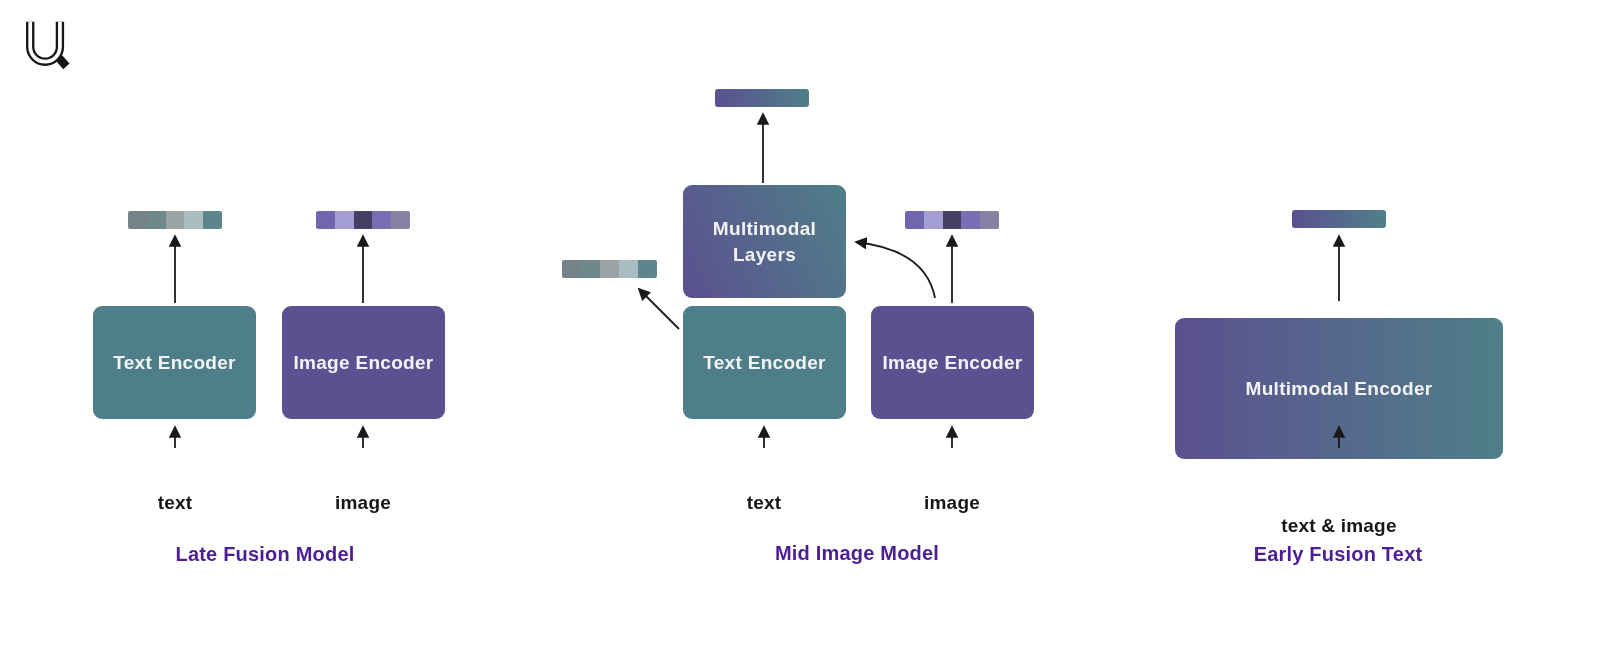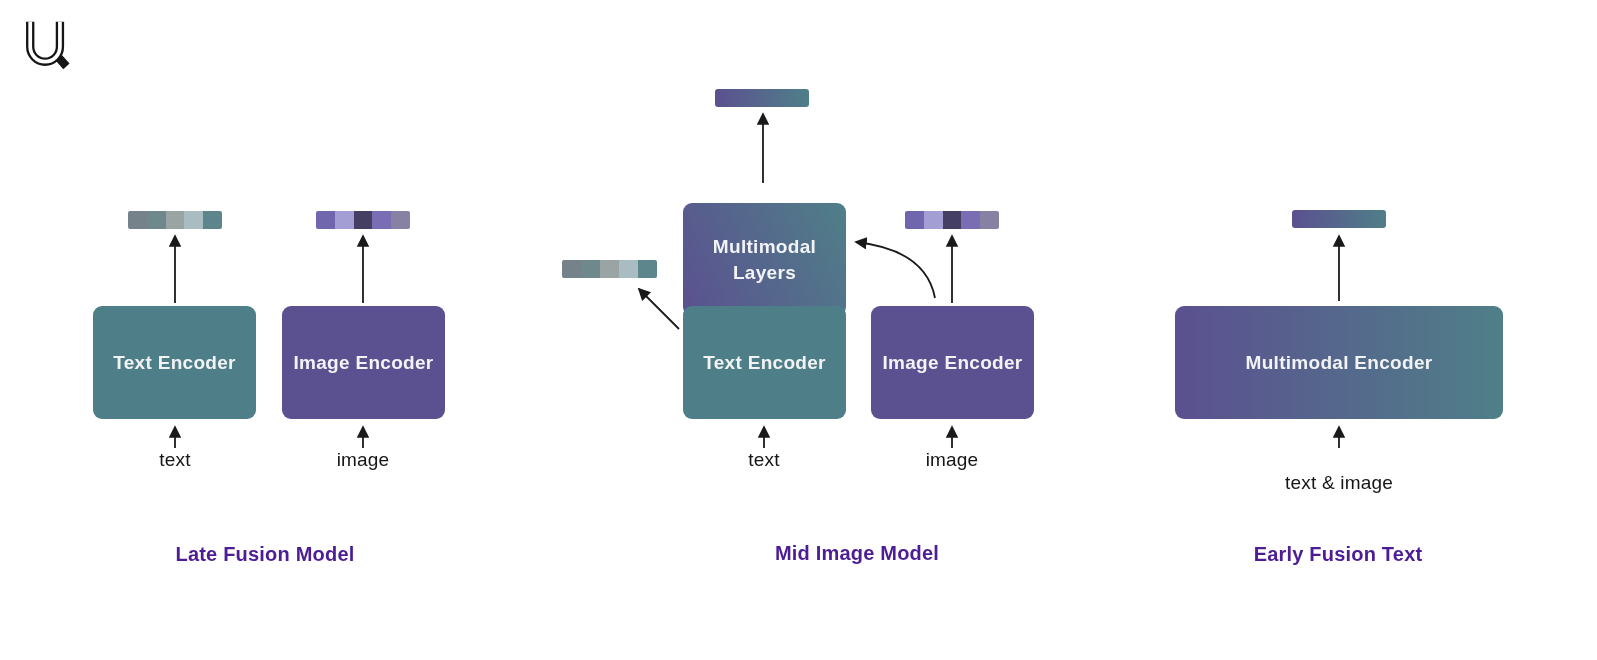--- a/index.html
+++ b/index.html
@@ -9,22 +9,22 @@
   }
   .box{
     position:absolute;border-radius:9px;display:flex;align-items:center;justify-content:center;
     color:#f2f3f5;font-weight:700;font-size:19px;line-height:1.35;text-align:center;
     letter-spacing:.3px;padding:0 10px;box-sizing:border-box;
   }
   .bar{position:absolute;height:18px;display:flex;border-radius:2px;overflow:hidden;}
   .bar .seg{flex:1;}
   .gradbar{position:absolute;height:18px;border-radius:3px;}
   .io-label{
-    position:absolute;transform:translateX(-50%);font-weight:400;font-size:19px;
-    color:#161616;white-space:nowrap;letter-spacing:.2px;
+    position:absolute;transform:translateX(-50%);font-weight:700;font-size:19px;
+    color:#161616;white-space:nowrap;letter-spacing:.2px;margin-top:43px;
   }
   .caption{
     position:absolute;transform:translateX(-50%);font-weight:700;font-size:20px;
     color:#4c1d95;white-space:nowrap;letter-spacing:.2px;
   }
   svg.arrows{position:absolute;left:0;top:0;}
   .arrow{stroke:#1a1a1a;stroke-width:1.8;fill:none;}
   #logo{position:absolute;left:20px;top:15px;}
 </style>
 </head>
@@ -55,21 +55,21 @@
     </div>
     <div class="box" style="left: 93px; top: 306px; width: 163px; height: 113px; background: rgb(78, 127, 136);">Text Encoder</div>
     <div class="box" style="left: 282px; top: 306px; width: 163px; height: 113px; background: rgb(92, 81, 144);">Image Encoder</div>
     <div class="io-label" style="left:175px;top:449px;">text</div>
     <div class="io-label" style="left:363px;top:449px;">image</div>
     <div class="caption" style="left:265px;top:543px;">Late Fusion Model</div>
   </div>
 
   <div>
     <div class="gradbar" style="left: 715px; top: 89px; width: 94px; background: linear-gradient(90deg, rgb(91, 80, 144), rgb(79, 127, 136));"></div>
-    <div class="box" style="left: 683px; top: 203px; width: 163px; height: 113px; background: linear-gradient(65deg, rgb(91, 80, 144), rgb(79, 127, 136));">Multimodal Layers</div>
+    <div class="box" style="left: 683px; top: 185px; width: 163px; height: 113px; background: linear-gradient(65deg, rgb(91, 80, 144), rgb(79, 127, 136));">Multimodal Layers</div>
     <div class="bar" style="left:562px;top:260px;width:95px;">
       <span class="seg" style="background: rgb(117, 130, 138);"></span>
       <span class="seg" style="background: rgb(111, 136, 139);"></span>
       <span class="seg" style="background: rgb(154, 164, 165);"></span>
       <span class="seg" style="background: rgb(169, 188, 193);"></span>
       <span class="seg" style="background: rgb(93, 133, 140);"></span>
     </div>
     <div class="bar" style="left:905px;top:211px;width:94px;">
       <span class="seg" style="background: rgb(111, 102, 174);"></span>
       <span class="seg" style="background: rgb(163, 159, 212);"></span>
@@ -79,21 +79,21 @@
     </div>
     <div class="box" style="left: 683px; top: 306px; width: 163px; height: 113px; background: rgb(78, 127, 136);">Text Encoder</div>
     <div class="box" style="left: 871px; top: 306px; width: 163px; height: 113px; background: rgb(92, 81, 144);">Image Encoder</div>
     <div class="io-label" style="left:764px;top:449px;">text</div>
     <div class="io-label" style="left:952px;top:449px;">image</div>
     <div class="caption" style="left:857px;top:542px;">Mid Image Model</div>
   </div>
 
   <div>
     <div class="gradbar" style="left: 1292px; top: 210px; width: 94px; background: linear-gradient(90deg, rgb(91, 80, 144), rgb(79, 127, 136));"></div>
-    <div class="box" style="left: 1175px; top: 306px; width: 328px; height: 113px; background: linear-gradient(90deg, rgb(91, 80, 144), rgb(79, 127, 136));">Multimodal Encoder</div>
+    <div class="box" style="left: 1175px; top: 318px; width: 328px; height: 141px; background: linear-gradient(90deg, rgb(91, 80, 144), rgb(79, 127, 136));">Multimodal Encoder</div>
     <div class="io-label" style="left:1339px;top:472px;">text &amp; image</div>
     <div class="caption" style="left:1338px;top:543px;">Early Fusion Text</div>
   </div>
 
   <svg class="arrows" width="1597" height="660" viewBox="0 0 1597 660">
     <defs>
       <marker id="ah" markerWidth="7" markerHeight="7" refX="6" refY="3.5" orient="auto" markerUnits="strokeWidth">
         <path d="M0,0 L7,3.5 L0,7 Z" fill="#1a1a1a"></path>
       </marker>
     </defs>

